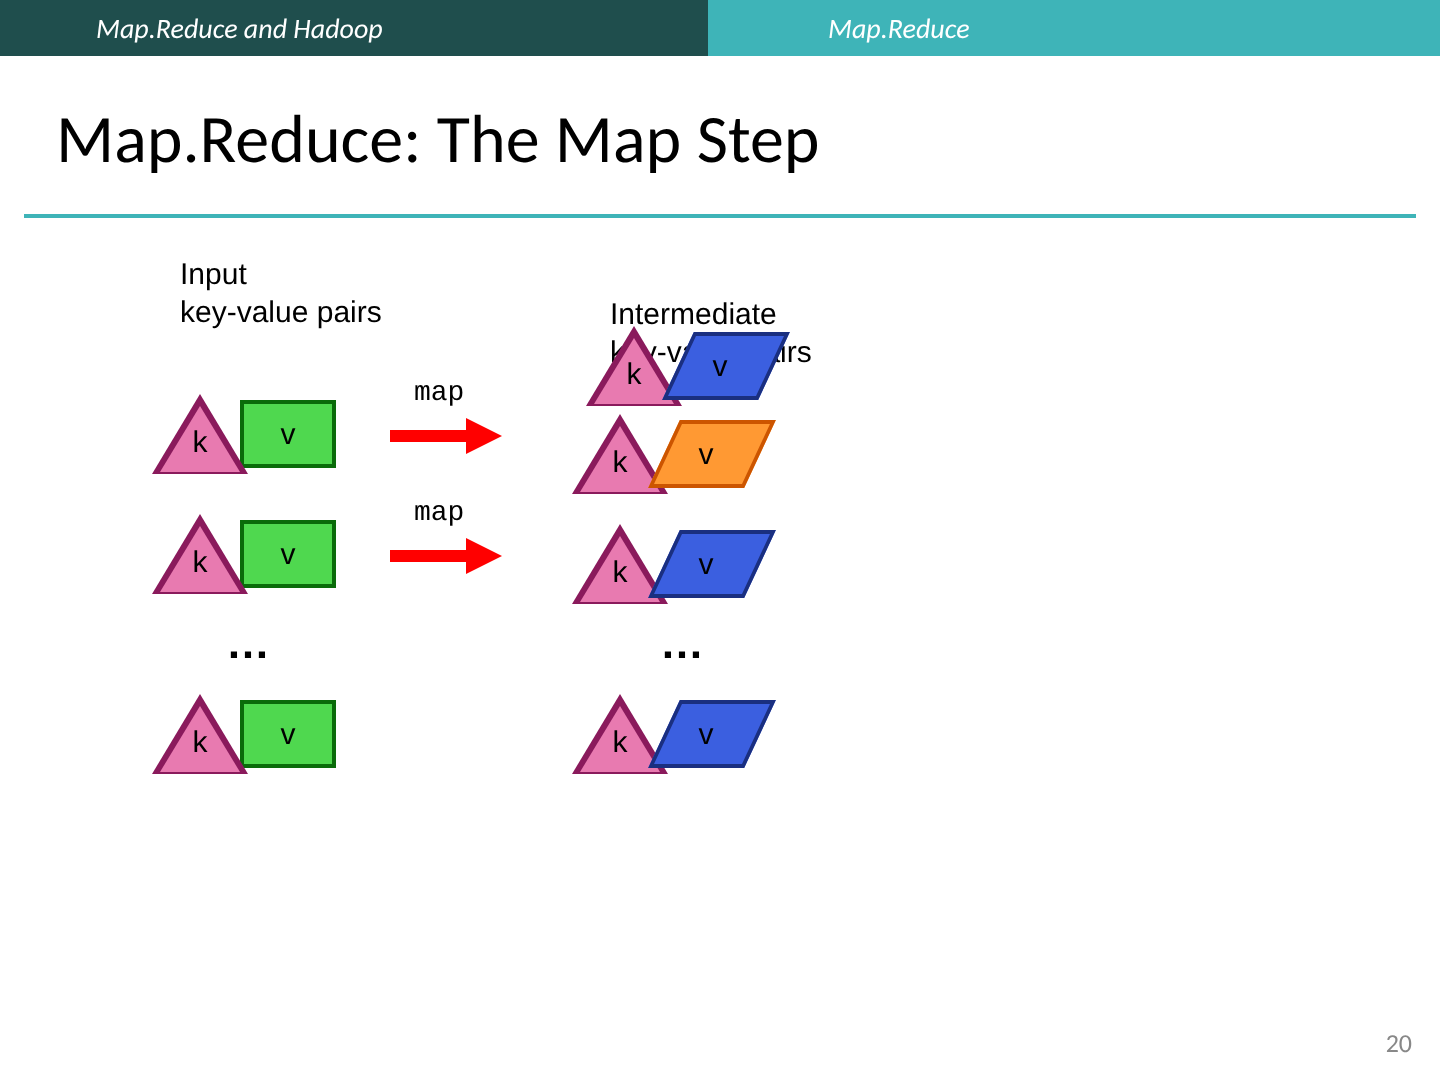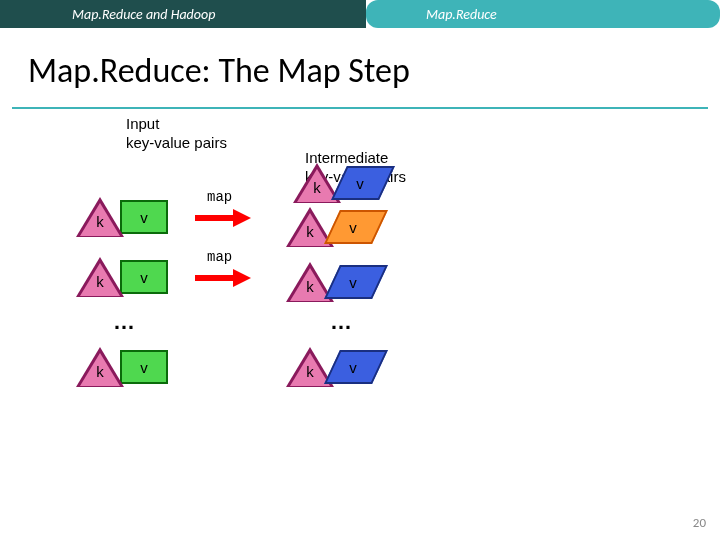--- a/index.html
+++ b/index.html
@@ -1,20 +1,20 @@
 <!DOCTYPE html>
 <html><head>
 <meta charset="utf-8">
 <style>
   * { margin: 0; padding: 0; box-sizing: border-box; }
   body { width: 720px; height: 540px; font-family: Calibri, Arial, sans-serif; background: #fff; position: relative; }
   
   .header { display: flex; height: 28px; }
-  .header-left { flex: 1; background: #1f4e4d; color: #fff; font-style: italic; font-size: 14px; display: flex; align-items: center; padding-left: 72px; }
-  .header-right { flex: 1; background: #3eb4b8; color: #fff; font-style: italic; font-size: 14px; display: flex; align-items: center; padding-left: 60px; border-radius: 12px; }
+  .header-left { flex: 1; background: #1f4e4d; color: #fff; font-style: italic; font-size: 14px; display: flex; align-items: center; padding-left: 48px; }
+  .header-right { flex: 1; background: #3eb4b8; color: #fff; font-style: italic; font-size: 14px; display: flex; align-items: center; padding-left: 60px; }
   
   .title { font-size: 34px; font-weight: 400; color: #000; margin: 22px 0 16px 28px; }
   .title-underline { border-bottom: 2px solid #3eb4b8; margin: 0 12px; }
   
   .diagram { position: relative; width: 100%; height: 400px; }
   .label-top { position: absolute; font-family: Verdana, sans-serif; font-size: 15px; color: #000; line-height: 1.25; }
   
   .kv-row { position: absolute; display: flex; align-items: center; }
   .tri-wrap { position: relative; width: 44px; height: 36px; }
   .tri-outer { position: absolute; width: 0; height: 0; border-left: 24px solid transparent; border-right: 24px solid transparent; border-bottom: 40px solid #8a1a5c; left: -2px; top: -2px; }
@@ -45,21 +45,21 @@
 <div class="header">
   <div class="header-left">Map.Reduce and Hadoop</div>
   <div class="header-right">Map.Reduce</div>
 </div>
 
 <div class="title">Map.Reduce: The Map Step</div>
 <div class="title-underline"></div>
 
 <div class="diagram">
 
-  <div class="label-top" style="left:90px; top:6px; white-space:pre;margin-left:36px;">Input
+  <div class="label-top" style="left:90px; top:20px; white-space:pre;">Input
 key-value pairs</div>
   <div class="label-top" style="left:305px; top:20px; white-space:pre;margin-top:20px;">Intermediate
 key-value pairs</div>
 
   <div class="kv-row" style="left:78px; top:90px;">
     <div class="tri-wrap">
       <div class="tri-outer"></div>
         <div class="tri-inner"></div>
       <span class="tri-lbl">k</span>
     </div>

